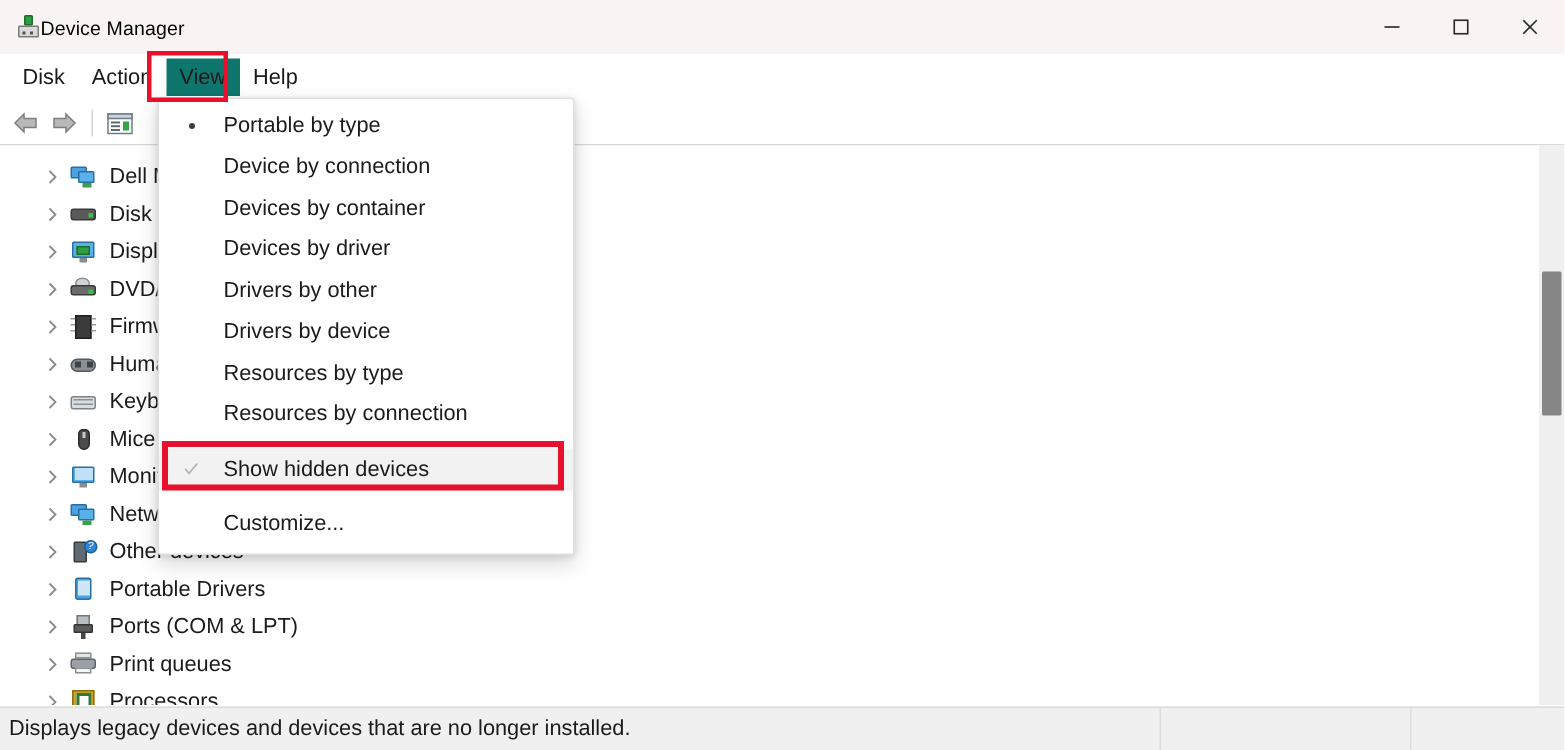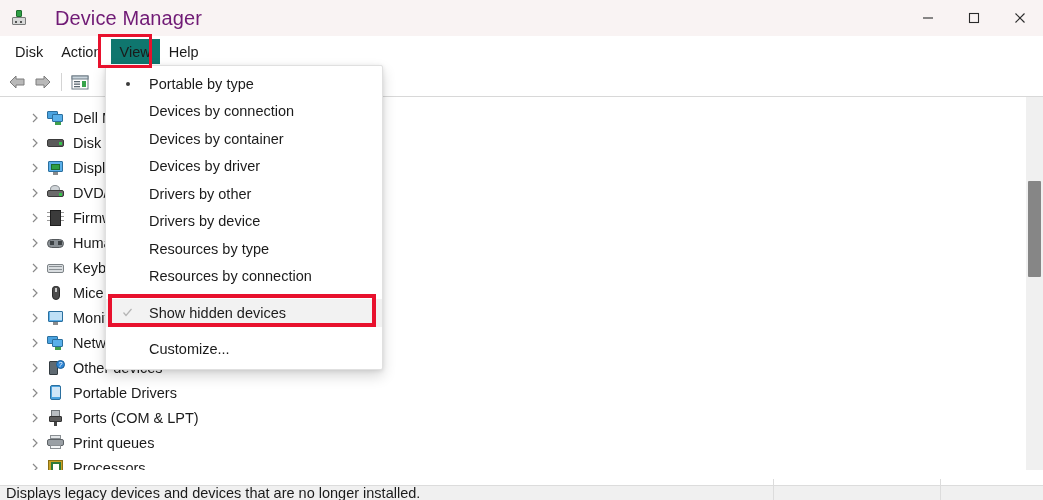--- a/index.html
+++ b/index.html
@@ -48,23 +48,23 @@
   .title-icon .dm-dot2 { left: 9px; }
   .title-icon .dm-chip {
     position: absolute;
     left: 5px; top: 0px;
     width: 6px; height: 7px;
     background: #2f9e44;
     border: 1px solid #1c6e2c;
     border-radius: 1px;
   }
   .title-text {
-    margin-left: 28px;
-    font-size: 20px;
-    color: #701a75;
+    margin-left: 0;
+    font-size: 13px;
+    color: #000000;
     letter-spacing: 0.1px;
   }
   .win-controls {
     margin-left: auto;
     display: flex;
     height: 36px;
   }
   .win-btn {
     width: 46px; height: 36px;
     display: flex;
@@ -282,21 +282,21 @@
     border: 4px solid #e8112d;
     pointer-events: none;
     z-index: 35;
   }
 
   
   .statusbar {
     position: absolute;
     bottom: 0; left: 0;
     width: 1043px;
-    height: 15px;
+    height: 29px;
     background: #f0f0f0;
     border-top: 1px solid #dcdcdc;
     display: flex;
     align-items: center;
   }
   .status-panel {
     height: 29px;
     display: flex;
     align-items: center;
     padding-left: 6px;
@@ -595,21 +595,21 @@
 
   <div class="dd-item">
     <span class="dd-marker">
         <span class="dd-radio-dot"></span>
       </span>
     <span class="dd-label">Portable by type</span>
   </div>
 
   <div class="dd-item">
     <span class="dd-marker"></span>
-    <span class="dd-label">Devices by connection</span>
+    <span class="dd-label">Device by connection</span>
   </div>
 
   <div class="dd-item">
     <span class="dd-marker"></span>
     <span class="dd-label">Devices by container</span>
   </div>
 
   <div class="dd-item">
     <span class="dd-marker"></span>
     <span class="dd-label">Devices by driver</span>

